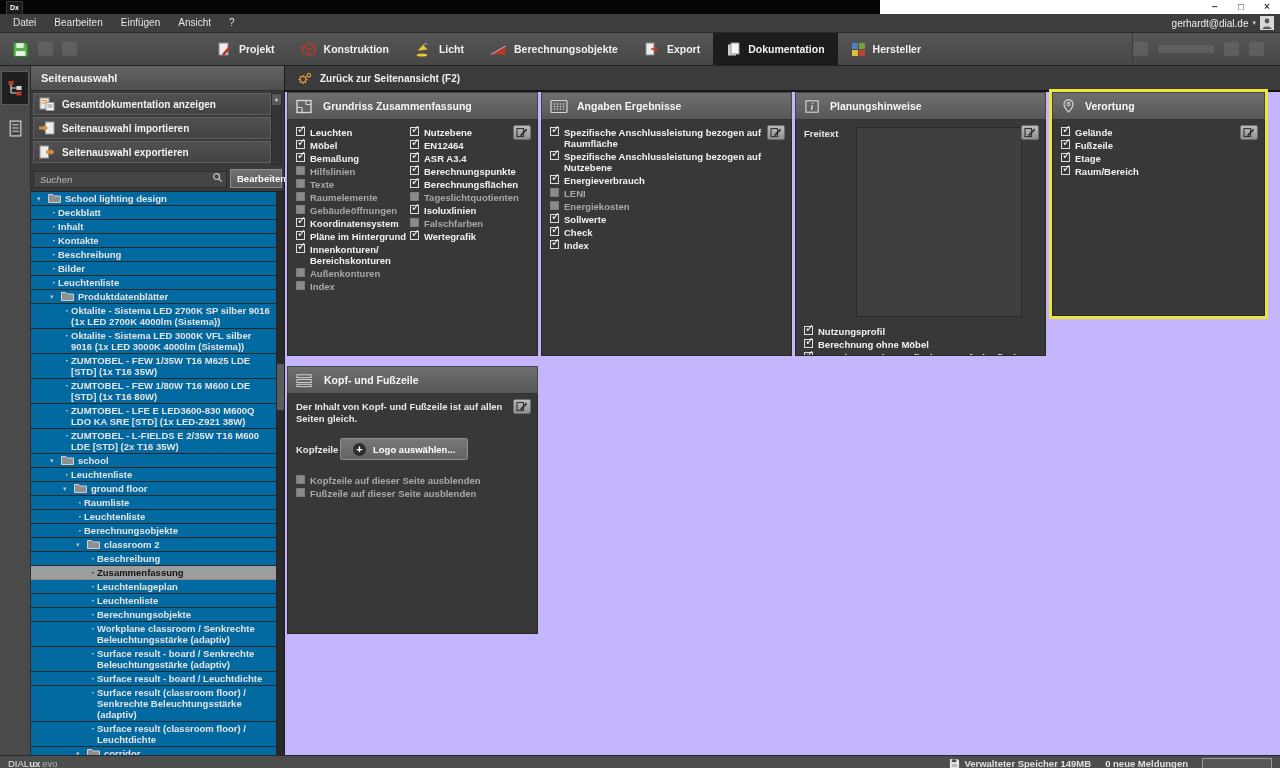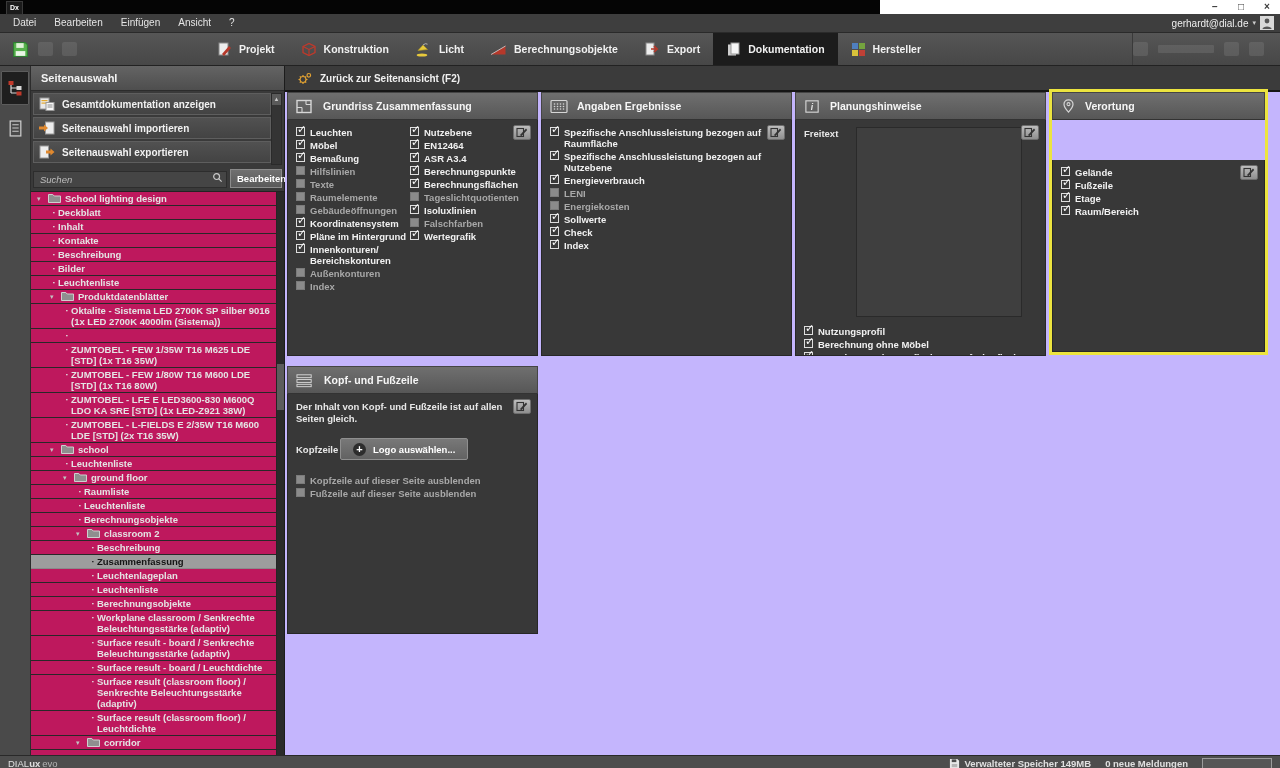--- a/index.html
+++ b/index.html
@@ -52,21 +52,21 @@
   #search-row{display:flex;gap:3px;padding:2px 2px 3px 2px;align-items:center;}
   #search-wrap{flex:1;position:relative;}
   #search-input{width:100%;box-sizing:border-box;height:17px;background:#454545;border:1px solid #2d2d2d;color:#ddd;
                 font-size:9.5px;font-style:italic;padding:0 18px 0 6px;outline:none;font-family:inherit;}
   #search-input::placeholder{color:#bdbdbd;}
   #search-icon{position:absolute;right:4px;top:3px;}
   #sb-edit{width:52px;height:19px;background:linear-gradient(#707070,#5a5a5a);border:1px solid #8b8b8b;color:#fff;
            font-size:9.5px;font-weight:bold;font-family:inherit;}
 
   
-  #tree{flex:1;background:#be185d;overflow:hidden;position:relative;border-top:1px solid #232323;}
+  #tree{flex:1;background:#0369a1;overflow:hidden;position:relative;border-top:1px solid #232323;}
   .tree-row{display:flex;align-items:flex-start;border-bottom:1px solid #282828;padding:1px 10px 1px 0;
             font-size:9.5px;font-weight:bold;line-height:11px;color:#e4e4e4;cursor:default;}
   .tree-row.selected{background:#9d9d9d;color:#141414;border-bottom-color:#8a8a8a;}
   .tree-row .arrow{width:10px;font-size:7px;color:#c2c2c2;line-height:11px;flex:none;}
   .tree-row .folder-ico{margin:0 4px 0 1px;flex:none;}
   .tree-row .bullet{width:8px;text-align:center;flex:none;}
   .tree-row .tlabel{flex:1;}
   #tree-scroll{position:absolute;right:0;top:0;bottom:0;width:7px;background:#2a2a2a;border-left:1px solid #252525;}
   #tree-thumb{position:absolute;right:0;top:172px;width:7px;height:46px;background:#5c5c5c;}
 
@@ -103,21 +103,21 @@
   .form-row{display:flex;align-items:center;margin-bottom:13px;}
   .fr-label{width:44px;font-size:9.5px;font-weight:bold;flex:none;}
   #logo-btn{height:22px;display:flex;align-items:center;gap:7px;background:linear-gradient(#787878,#626262);
             border:1px solid #8f8f8f;border-radius:2px;color:#fff;font-size:9.5px;font-weight:bold;padding:0 12px;font-family:inherit;}
   .plus-circle{width:13px;height:13px;border-radius:50%;background:#2d2d2d;color:#fff;font-size:11px;line-height:12px;
                text-align:center;font-weight:bold;}
   #footer-input{width:160px;height:18px;background:#3f3f3f;border:1px solid #2a2a2a;color:#ddd;outline:none;}
   .kopf-checks{margin-top:15px;}
   
   #hl-wrap{width:213px;border:3px solid #ece43f;margin-top:-3px;flex:none;}
-  #hl-wrap .panel{height:260px;gap:40px;}
+  #hl-wrap .panel{height:224px;}
 
   
   #statusbar{height:15px;background:#4d4d4d;border-top:1px solid #292929;display:flex;align-items:center;
              font-size:9.5px;padding:0 8px;color:#e0e0e0;}
   .brand{display:flex;align-items:baseline;}
   .brand .b1{font-weight:normal;}
   .brand .b2{font-weight:bold;}
   .brand .b3{color:#b5b5b5;margin-left:2px;}
   #status-right{margin-left:auto;display:flex;align-items:flex-start;gap:14px;}
   .status-item{display:flex;align-items:center;gap:4px;font-weight:bold;}
@@ -358,20 +358,21 @@
                 </svg>
               </span>
               <span class="tlabel">Produktdatenblätter</span>
             </div>
             <div class="tree-row" style="padding-left: 32px;">
               <span class="bullet">·</span>
               <span class="tlabel">Oktalite - Sistema LED 2700K SP silber 9016 (1x LED 2700K 4000lm (Sistema))</span>
             </div>
             <div class="tree-row" style="padding-left: 32px;">
               <span class="bullet">·</span>
+              <span class="tlabel">Oktalite - Sistema LED 3000K VFL silber 9016 (1x LED 3000K 4000lm (Sistema))</span>
             </div>
             <div class="tree-row" style="padding-left: 32px;">
               <span class="bullet">·</span>
               <span class="tlabel">ZUMTOBEL - FEW 1/35W T16 M625 LDE [STD] (1x T16 35W)</span>
             </div>
             <div class="tree-row" style="padding-left: 32px;">
               <span class="bullet">·</span>
               <span class="tlabel">ZUMTOBEL - FEW 1/80W T16 M600 LDE [STD] (1x T16 80W)</span>
             </div>
             <div class="tree-row" style="padding-left: 32px;">

